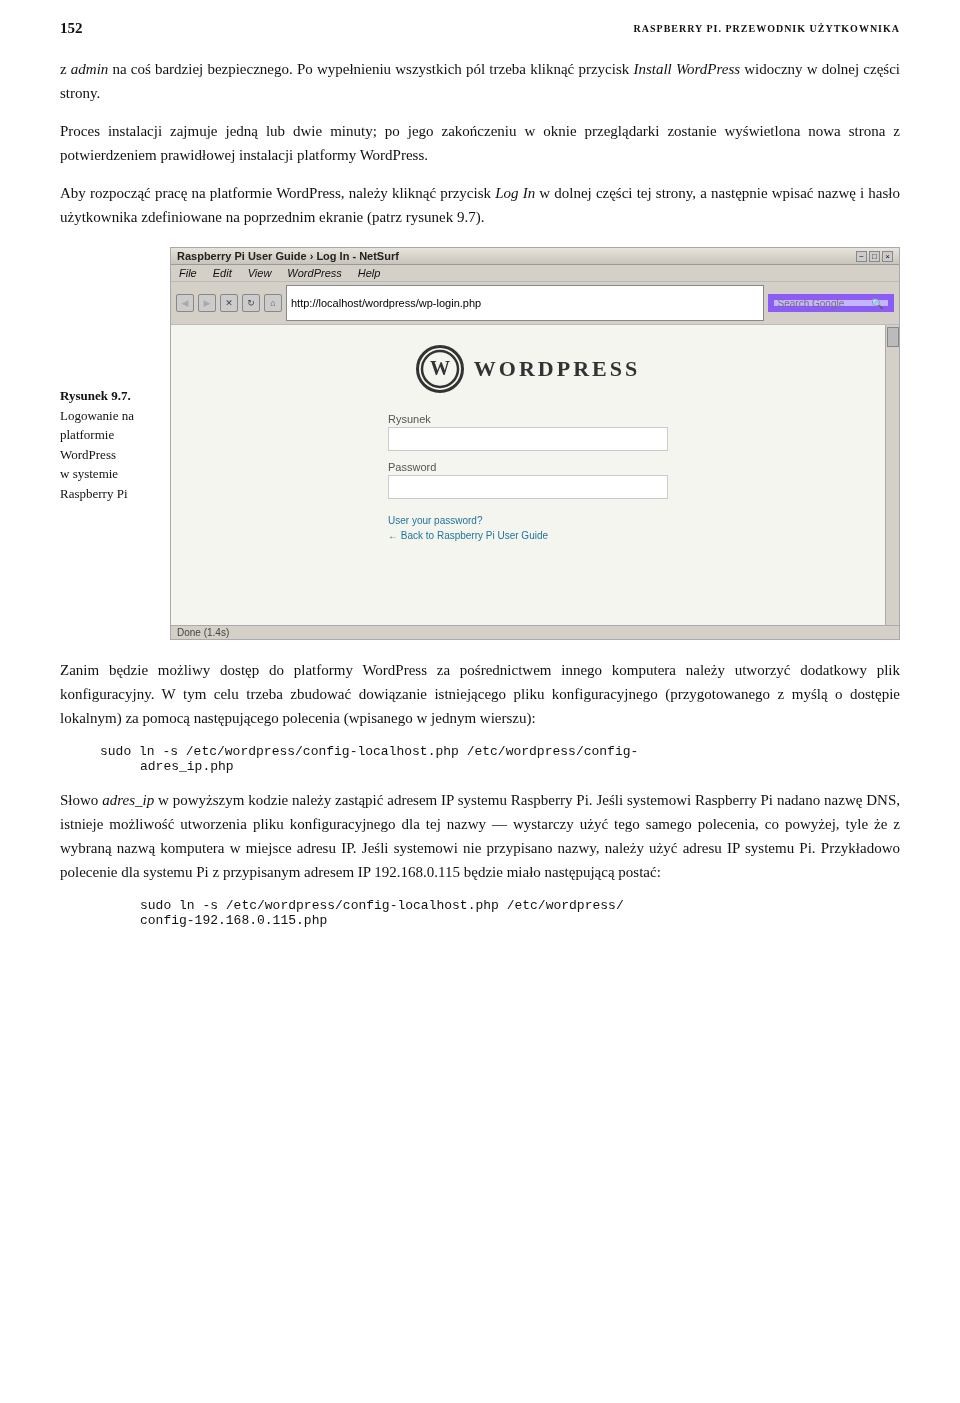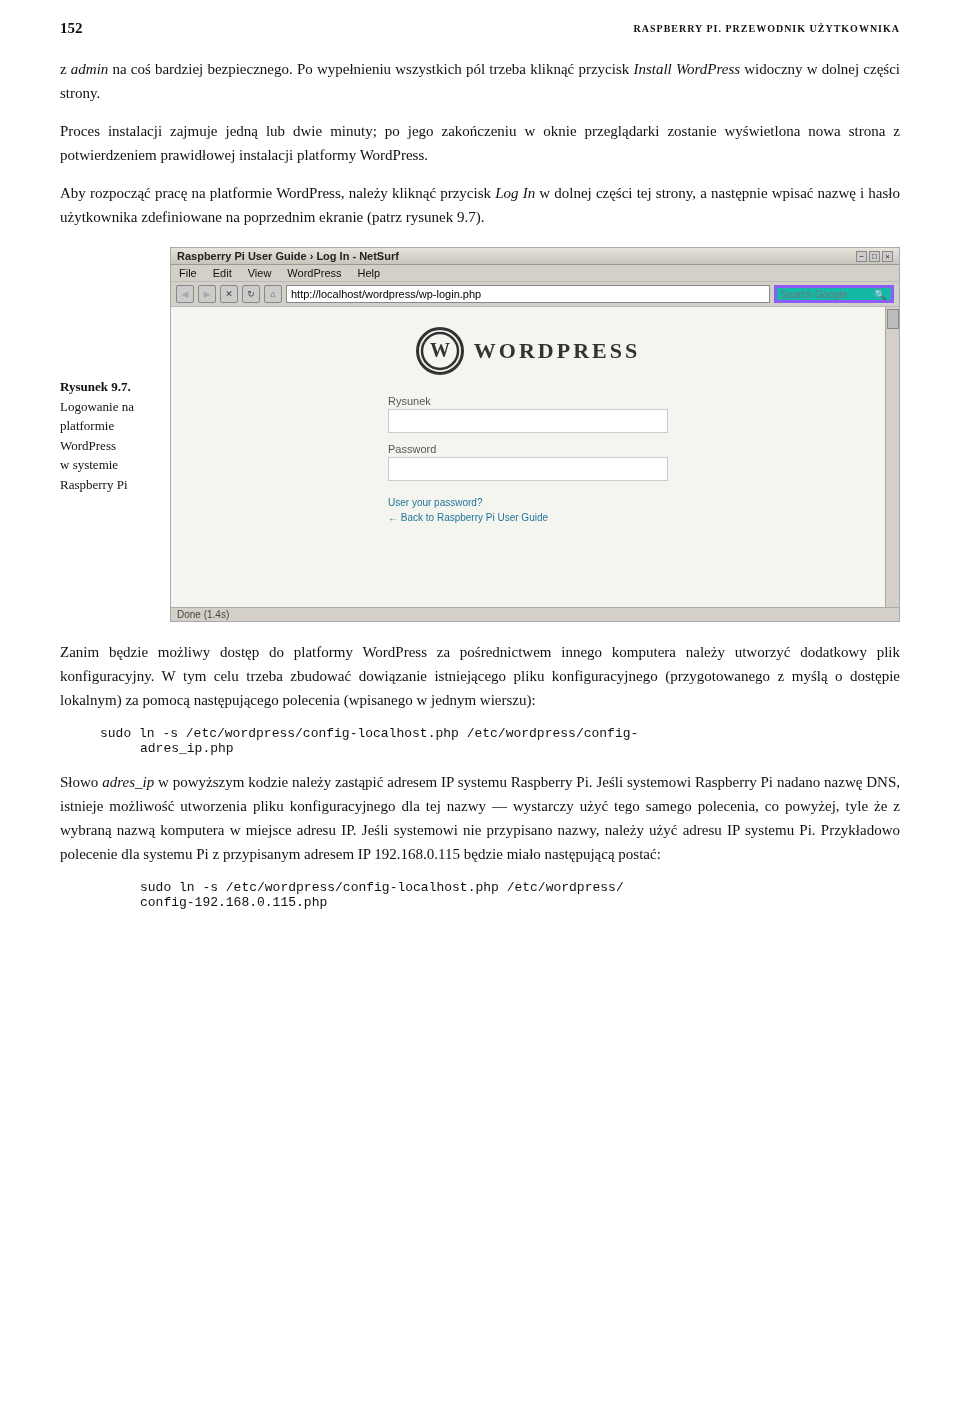--- a/index.html
+++ b/index.html
@@ -108,20 +108,21 @@
       border-bottom: 1px solid #bbb;
       padding: 1px 6px;
       display: flex;
       gap: 12px;
       font-size: 11px;
     }
 
     .browser-menubar span {
       cursor: pointer;
       padding: 1px 2px;
+      font-style: italic;
     }
 
     .browser-toolbar {
       background: #d4d0c8;
       border-bottom: 1px solid #bbb;
       padding: 3px 5px;
       display: flex;
       align-items: center;
       gap: 4px;
     }
@@ -137,33 +138,33 @@
       justify-content: center;
       font-size: 9px;
       cursor: pointer;
       color: #444;
     }
 
     .nav-btn.disabled { color: #aaa; }
 
     .address-bar {
       flex: 1;
-      height: 18px;
+      height: 36px;
       border: 1px solid #888;
       background: #fff;
       padding: 0 4px;
       font-size: 11px;
       font-family: Arial, sans-serif;
     }
 
     .search-box {
       display: flex;
       align-items: center;
-      border: 3px solid #8b5cf6;
-      background: #14b8a6;
+      border: 6px solid #8b5cf6;
+      background: #c4b5fd;
       height: 18px;
       padding: 0 4px;
       gap: 4px;
     }
 
     .search-box input {
       border: none;
       outline: none;
       font-size: 10px;
       width: 90px;

